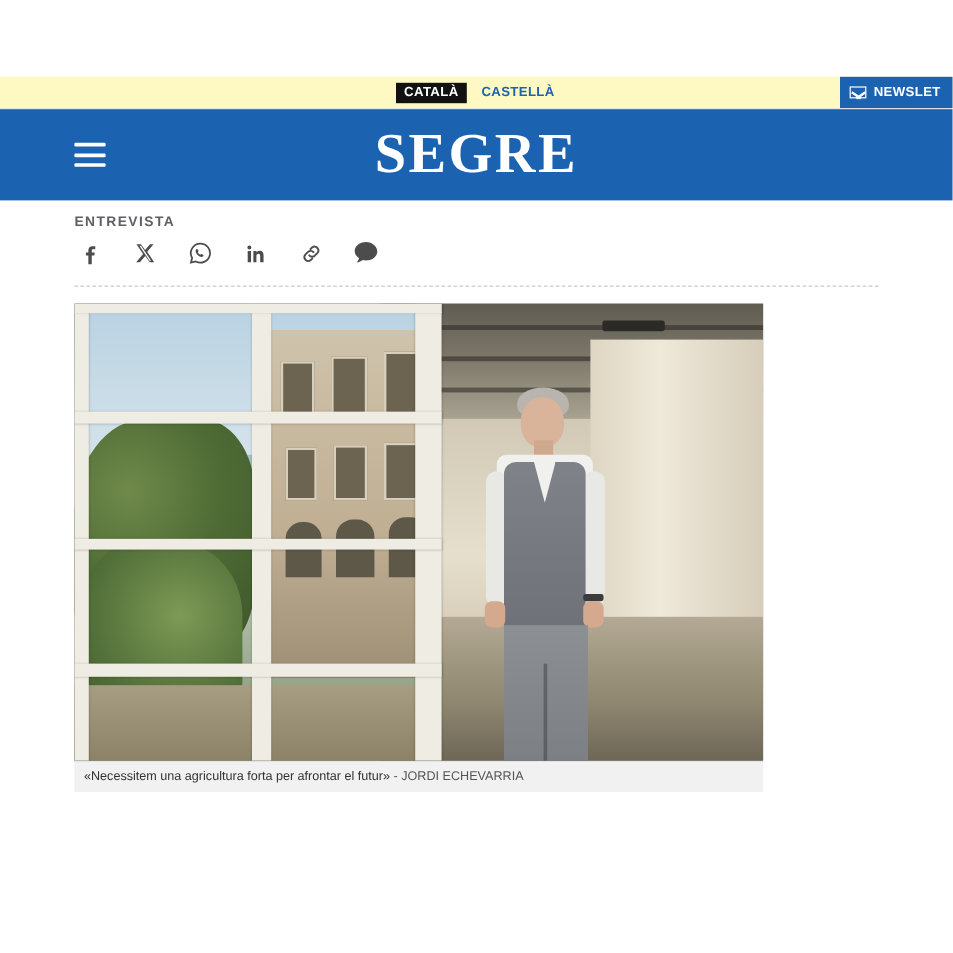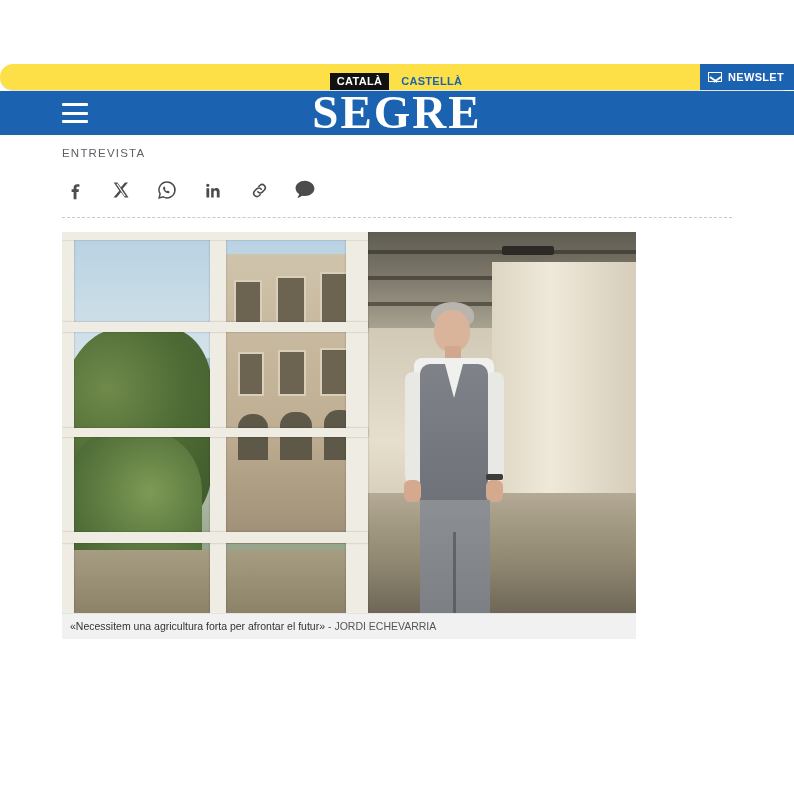--- a/index.html
+++ b/index.html
@@ -25,26 +25,25 @@
   
   .top-blank {
     height: 64px;
     background: #ffffff;
   }
 
   
   .utility-bar {
     position: relative;
     height: 26px;
-    background: #fde047;
-    display: flex;
-    align-items: flex-end;
+    background: #fef9c3;
+    display: flex;
+    align-items: center;
     justify-content: center;
     border-bottom: 1px solid #e3e3e3;
-    border-radius: 13px;
   }
   .lang-group {
     display: flex;
     align-items: center;
     gap: 10px;
     font-size: 11px;
     font-weight: bold;
     letter-spacing: 0.3px;
   }
   .lang-active {
@@ -89,21 +88,21 @@
     height: 1.5px;
     background: #ffffff;
     top: 2.5px;
     left: 0.4px;
   }
   .env-icon::before { transform: rotate(34deg); transform-origin: left center; }
   .env-icon::after  { transform: rotate(-34deg); transform-origin: left center; left: auto; right: 0.4px; transform-origin: right center; }
 
   
   .masthead {
-    height: 44px;
+    height: 76px;
     background: #1b63b0;
     position: relative;
     display: flex;
     align-items: center;
     justify-content: center;
   }
   .hamburger {
     position: absolute;
     left: 62px;
     top: 50%;
@@ -132,22 +131,22 @@
   }
 
   
   .article {
     padding: 12px 62px 0 62px;
   }
   .kicker {
     color: #5d6166;
     font-size: 11.5px;
     letter-spacing: 1.2px;
-    font-weight: normal;
-    margin-bottom: 14px;
+    font-weight: bold;
+    margin-bottom: 3px;
   }
   .headline {
     font-family: "Liberation Serif", serif;
     font-weight: bold;
     font-size: 38px;
     line-height: 1.16;
     color: #111111;
     letter-spacing: -0.3px;
     margin: 0 0 18px 0;
     white-space: nowrap;

